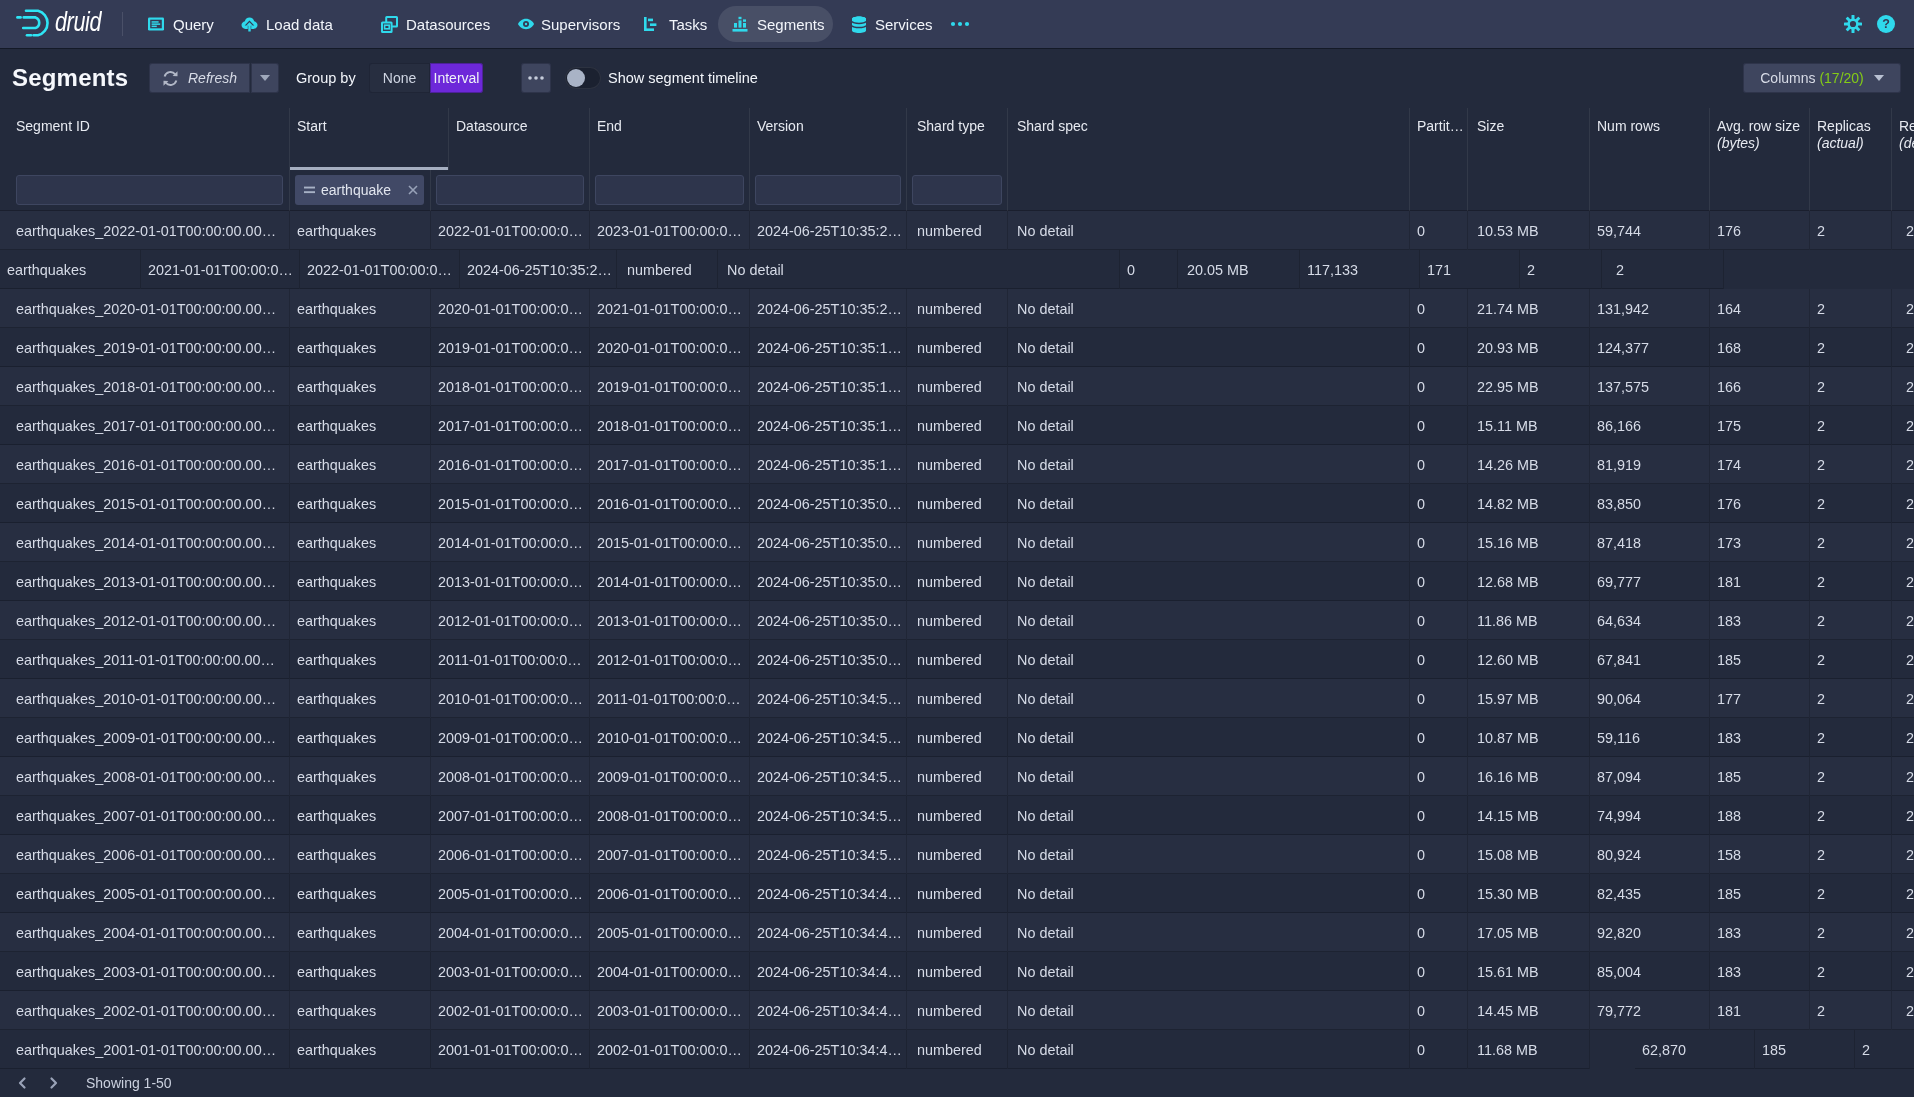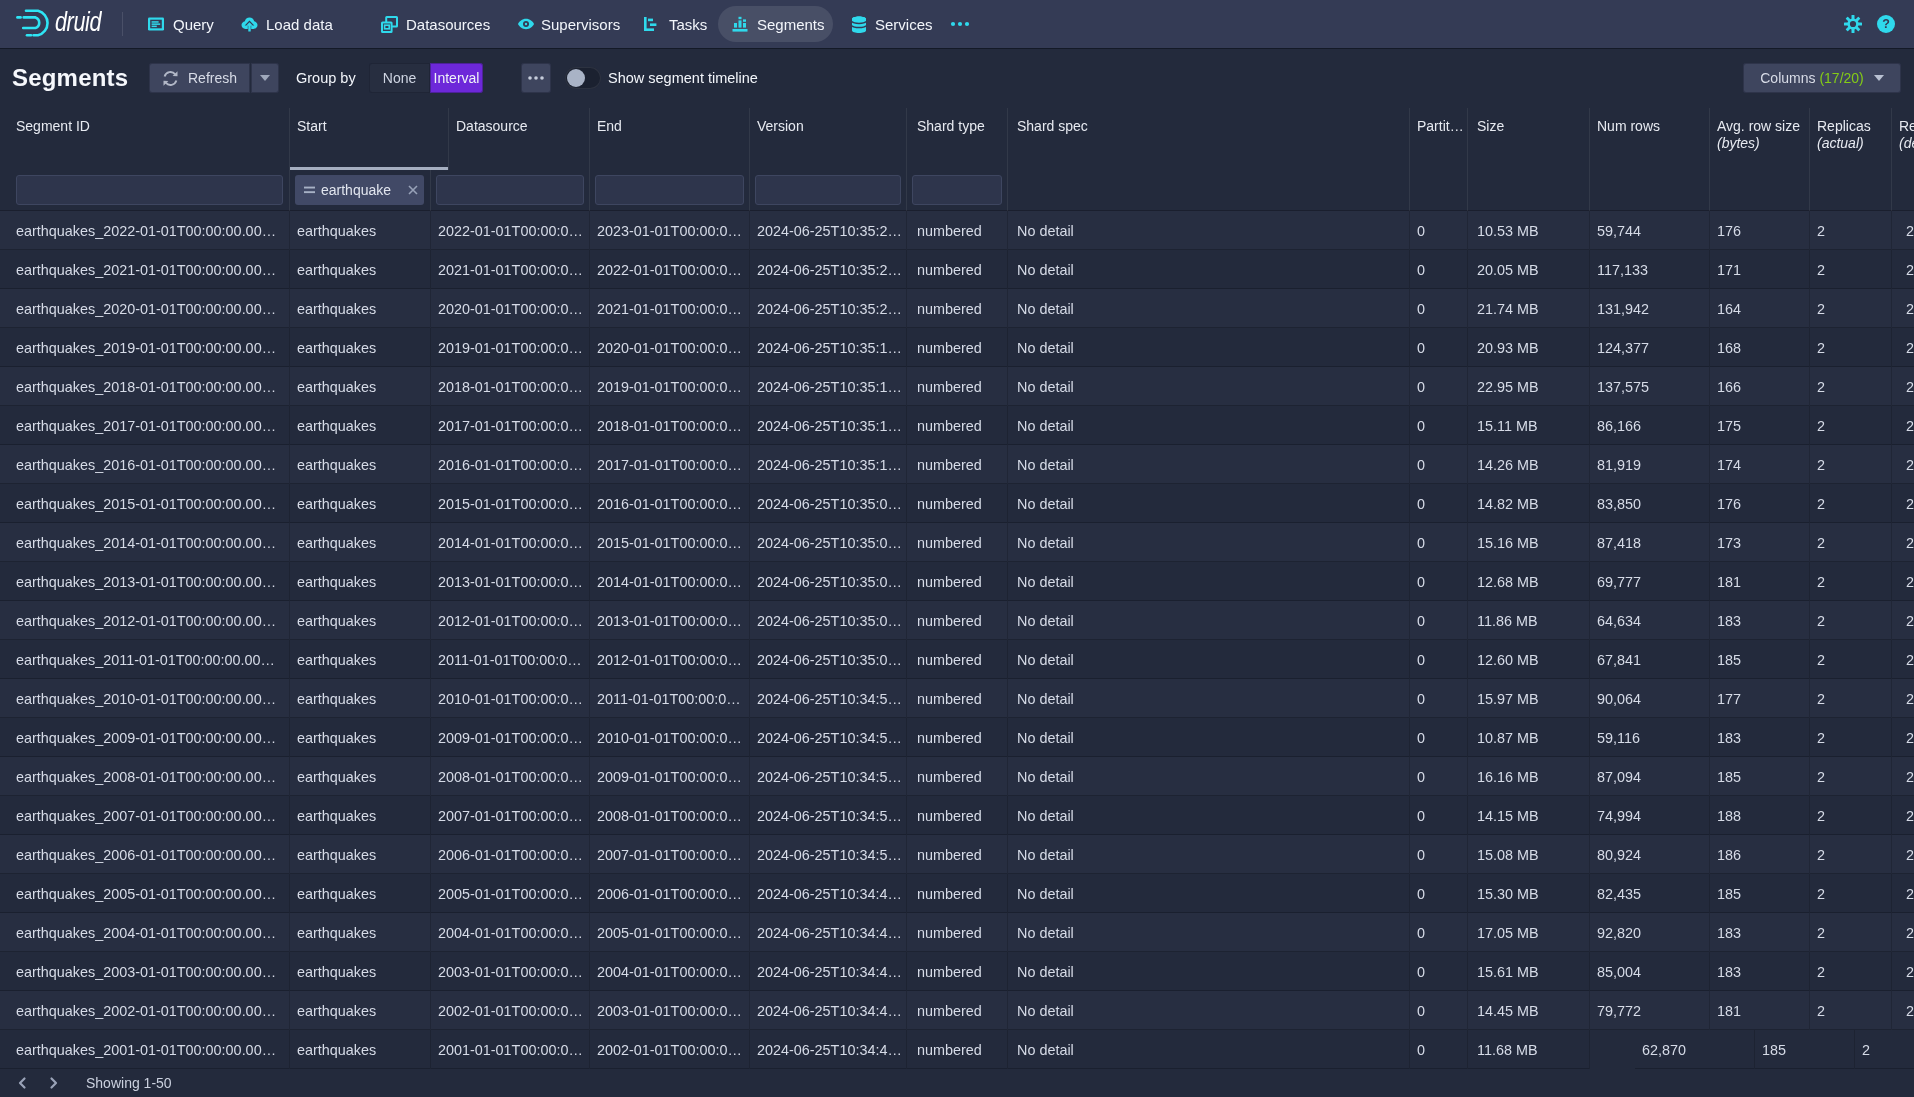--- a/index.html
+++ b/index.html
@@ -157,21 +157,21 @@
     </div>
 <div class="nitem" style="left:1876px">
       <svg width="20" height="20" viewBox="0 0 20 20">
 <circle cx="10" cy="10" r="9" fill="#2fd9ec"></circle>
 <text x="10" y="14.4" text-anchor="middle" font-family="Liberation Sans" font-size="12.5" font-weight="bold" fill="#343b55">?</text>
 </svg>
     </div>
 </div>
 <div class="viewbar">
 <div class="vtitle">Segments</div>
-<div class="btn" style="left:149px; width:101px; border-radius:3px 0 0 3px;">
+<div class="btn" style="left:149px; width:101px; border-radius:3px 0 0 3px;font-style:italic;">
 <svg width="17" height="17" viewBox="0 0 17 17" style="margin-right:9px">
 <g fill="none" stroke="#b2b8c7" stroke-width="1.9">
 <path d="M2.6 6.4 A6.1 6.1 0 0 1 13.2 4.3"></path>
 <path d="M14.4 10.6 A6.1 6.1 0 0 1 3.8 12.7"></path>
 </g>
 <path d="M15.5 1.2 L15.5 6.3 L10.6 6.1 Z" fill="#b2b8c7"></path>
 <path d="M1.5 15.8 L1.5 10.7 L6.4 10.9 Z" fill="#b2b8c7"></path>
 </svg>Refresh</div>
 <div class="btn" style="left:251px; width:28px; border-radius:0 3px 3px 0;">
 <svg width="10" height="6" viewBox="0 0 10 6">
@@ -257,21 +257,20 @@
       <div class="rc" style="width:101px;padding-left:10px">numbered</div>
       <div class="rc" style="width:402px;padding-left:9px">No detail</div>
       <div class="rc" style="width:58px;">0</div>
       <div class="rc" style="width:122px;padding-left:9px">10.53 MB</div>
       <div class="rc" style="width:120px;">59,744</div>
       <div class="rc" style="width:100px;">176</div>
       <div class="rc" style="width:82px;">2</div>
       <div class="rc" style="width:122px;padding-left:14px">2</div>
     </div>
 <div class="r ">
-      <div class="rc" style="width:290px;padding-left:16px">earthquakes_2021-01-01T00:00:00.00…</div>
       <div class="rc" style="width:141px;">earthquakes</div>
       <div class="rc" style="width:159px;">2021-01-01T00:00:0…</div>
       <div class="rc" style="width:160px;">2022-01-01T00:00:0…</div>
       <div class="rc" style="width:157px;">2024-06-25T10:35:2…</div>
       <div class="rc" style="width:101px;padding-left:10px">numbered</div>
       <div class="rc" style="width:402px;padding-left:9px">No detail</div>
       <div class="rc" style="width:58px;">0</div>
       <div class="rc" style="width:122px;padding-left:9px">20.05 MB</div>
       <div class="rc" style="width:120px;">117,133</div>
       <div class="rc" style="width:100px;">171</div>
@@ -492,21 +491,21 @@
       <div class="rc" style="width:290px;padding-left:16px">earthquakes_2006-01-01T00:00:00.00…</div>
       <div class="rc" style="width:141px;">earthquakes</div>
       <div class="rc" style="width:159px;">2006-01-01T00:00:0…</div>
       <div class="rc" style="width:160px;">2007-01-01T00:00:0…</div>
       <div class="rc" style="width:157px;">2024-06-25T10:34:5…</div>
       <div class="rc" style="width:101px;padding-left:10px">numbered</div>
       <div class="rc" style="width:402px;padding-left:9px">No detail</div>
       <div class="rc" style="width:58px;">0</div>
       <div class="rc" style="width:122px;padding-left:9px">15.08 MB</div>
       <div class="rc" style="width:120px;">80,924</div>
-      <div class="rc" style="width:100px;">186</div>
+      <div class="rc" style="width:100px;">158</div>
       <div class="rc" style="width:82px;">2</div>
       <div class="rc" style="width:122px;padding-left:14px">2</div>
     </div>
 <div class="r ">
       <div class="rc" style="width:290px;padding-left:16px">earthquakes_2005-01-01T00:00:00.00…</div>
       <div class="rc" style="width:141px;">earthquakes</div>
       <div class="rc" style="width:159px;">2005-01-01T00:00:0…</div>
       <div class="rc" style="width:160px;">2006-01-01T00:00:0…</div>
       <div class="rc" style="width:157px;">2024-06-25T10:34:4…</div>
       <div class="rc" style="width:101px;padding-left:10px">numbered</div>

